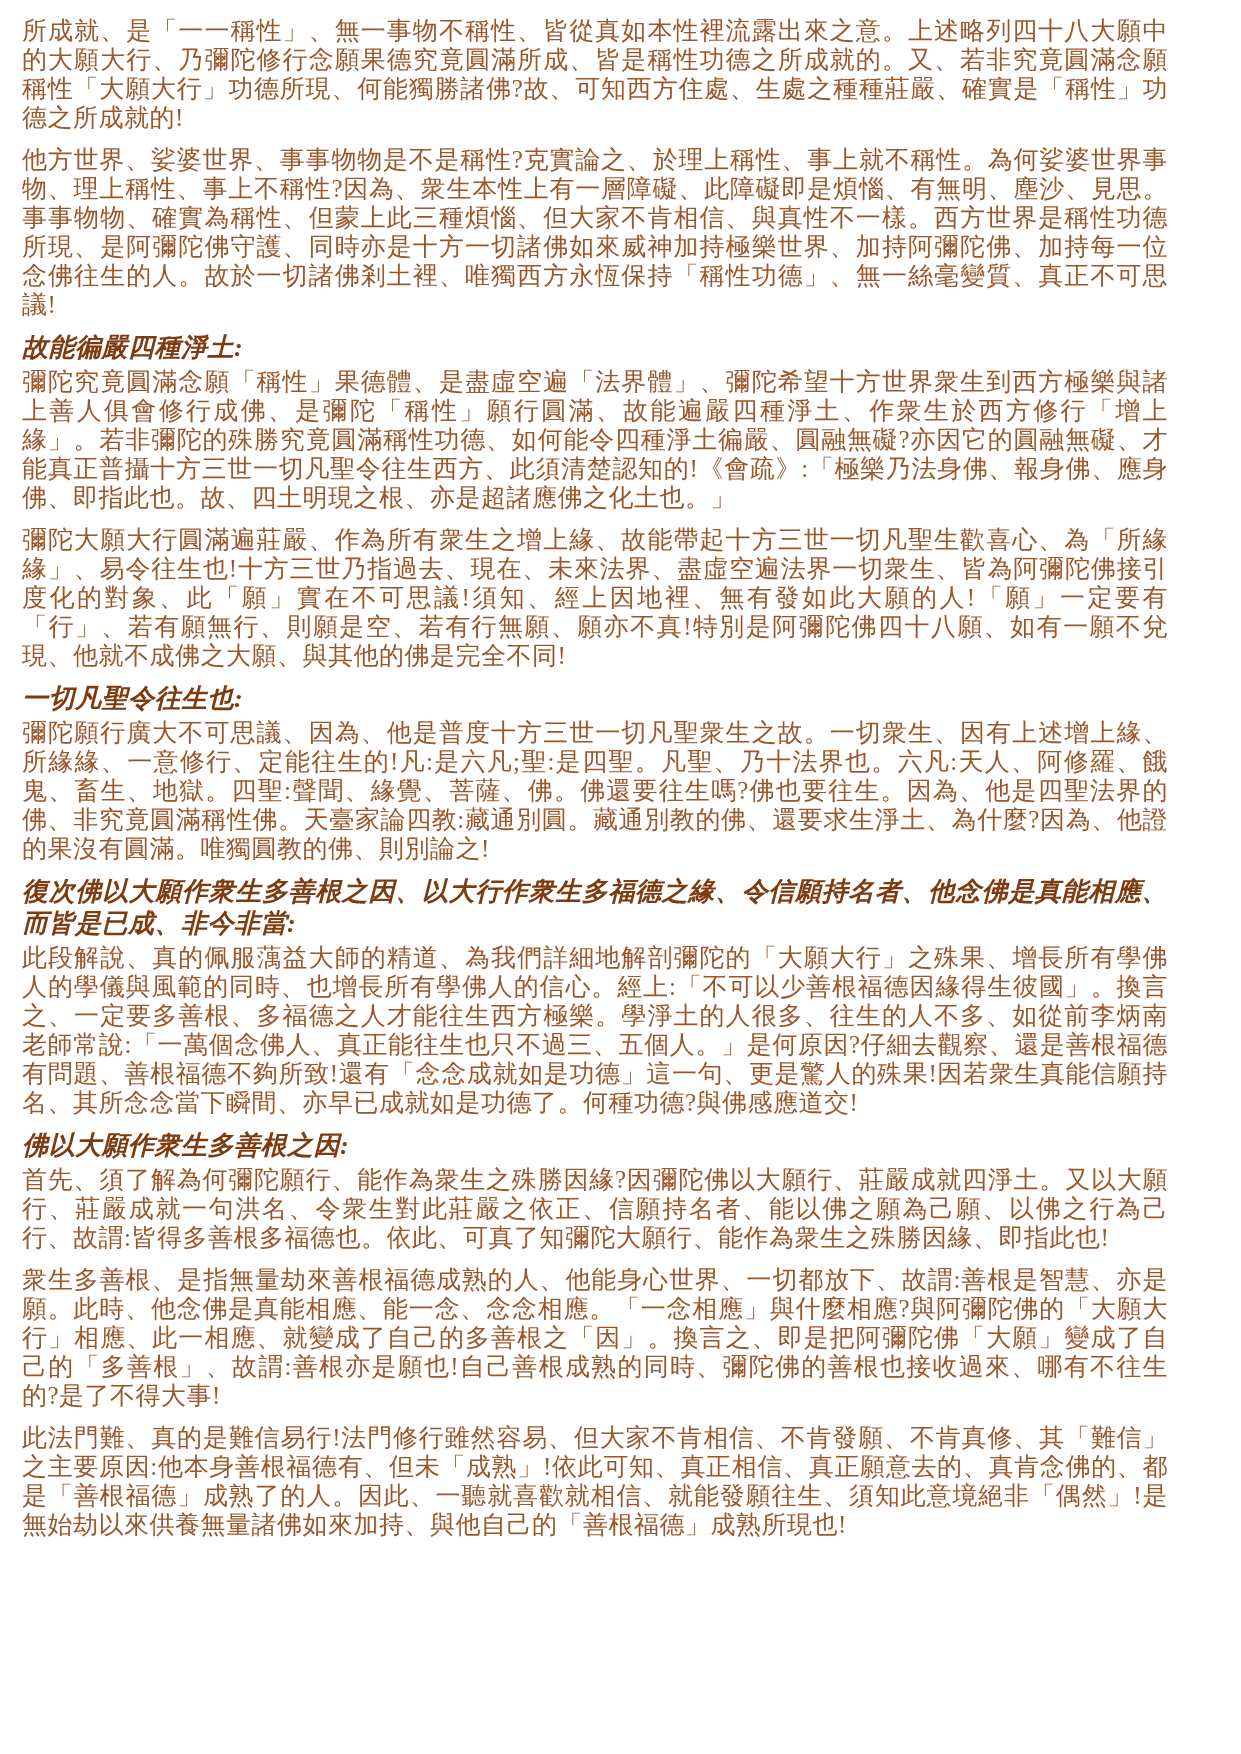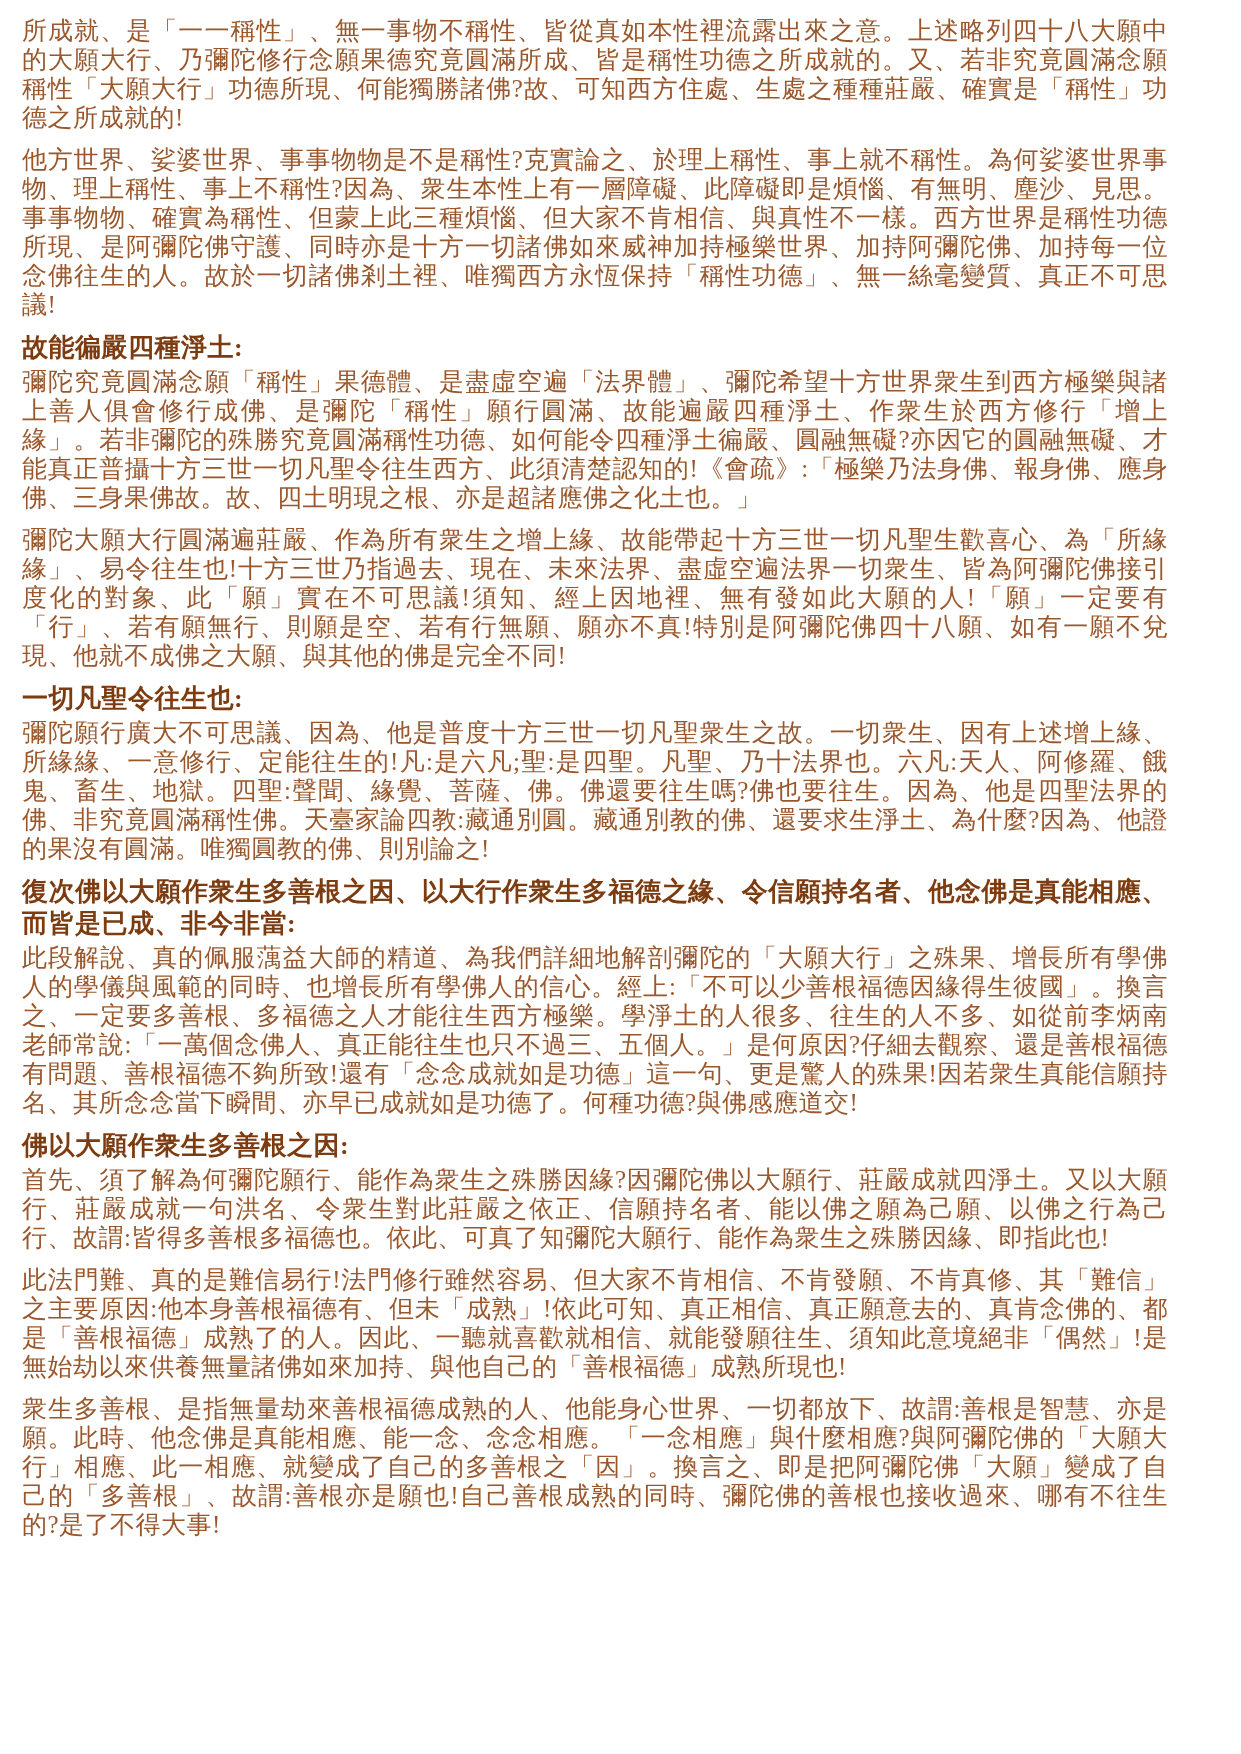--- a/index.html
+++ b/index.html
@@ -35,43 +35,44 @@
     color: #9a572c;
   }
   .doc h2 {
     margin: 13px 0 3px 0;
     font-size: 26px;
     line-height: 32px;
     font-weight: 700;
     text-align: justify;
     letter-spacing: 0.5px;
     color: #7d3b10;
+    font-style: italic;
   }
   .page-number {
     flex: 0 0 auto;
     text-align: center;
     font-size: 20px;
     line-height: 26px;
     color: #8a4a1e;
     padding: 4px 0 14px 0;
     font-family: "DejaVu Serif", serif;
   }
 </style>
 </head>
 <body>
 
 <div class="page">
   <div class="doc">
     <p>所成就、是「一一稱性」、無一事物不稱性、皆從真如本性裡流露出來之意。上述略列四十八大願中的大願大行、乃彌陀修行念願果德究竟圓滿所成、皆是稱性功德之所成就的。又、若非究竟圓滿念願稱性「大願大行」功德所現、何能獨勝諸佛?故、可知西方住處、生處之種種莊嚴、確實是「稱性」功德之所成就的!</p>
     <p>他方世界、娑婆世界、事事物物是不是稱性?克實論之、於理上稱性、事上就不稱性。為何娑婆世界事物、理上稱性、事上不稱性?因為、衆生本性上有一層障礙、此障礙即是煩惱、有無明、塵沙、見思。事事物物、確實為稱性、但蒙上此三種煩惱、但大家不肯相信、與真性不一樣。西方世界是稱性功德所現、是阿彌陀佛守護、同時亦是十方一切諸佛如來威神加持極樂世界、加持阿彌陀佛、加持每一位念佛往生的人。故於一切諸佛剎土裡、唯獨西方永恆保持「稱性功德」、無一絲毫變質、真正不可思議!</p>
     <h2>故能徧嚴四種淨土:</h2>
-    <p>彌陀究竟圓滿念願「稱性」果德體、是盡虛空遍「法界體」、彌陀希望十方世界衆生到西方極樂與諸上善人俱會修行成佛、是彌陀「稱性」願行圓滿、故能遍嚴四種淨土、作衆生於西方修行「增上緣」。若非彌陀的殊勝究竟圓滿稱性功德、如何能令四種淨土徧嚴、圓融無礙?亦因它的圓融無礙、才能真正普攝十方三世一切凡聖令往生西方、此須清楚認知的!《會疏》:「極樂乃法身佛、報身佛、應身佛、三身果佛故。故、四土明現之根、亦是超諸應佛之化土也。」</p>
+    <p>彌陀究竟圓滿念願「稱性」果德體、是盡虛空遍「法界體」、彌陀希望十方世界衆生到西方極樂與諸上善人俱會修行成佛、是彌陀「稱性」願行圓滿、故能遍嚴四種淨土、作衆生於西方修行「增上緣」。若非彌陀的殊勝究竟圓滿稱性功德、如何能令四種淨土徧嚴、圓融無礙?亦因它的圓融無礙、才能真正普攝十方三世一切凡聖令往生西方、此須清楚認知的!《會疏》:「極樂乃法身佛、報身佛、應身佛、即指此也。故、四土明現之根、亦是超諸應佛之化土也。」</p>
     <p>彌陀大願大行圓滿遍莊嚴、作為所有衆生之增上緣、故能帶起十方三世一切凡聖生歡喜心、為「所緣緣」、易令往生也!十方三世乃指過去、現在、未來法界、盡虛空遍法界一切衆生、皆為阿彌陀佛接引度化的對象、此「願」實在不可思議!須知、經上因地裡、無有發如此大願的人!「願」一定要有「行」、若有願無行、則願是空、若有行無願、願亦不真!特別是阿彌陀佛四十八願、如有一願不兌現、他就不成佛之大願、與其他的佛是完全不同!</p>
     <h2>一切凡聖令往生也:</h2>
     <p>彌陀願行廣大不可思議、因為、他是普度十方三世一切凡聖衆生之故。一切衆生、因有上述增上緣、所緣緣、一意修行、定能往生的!凡:是六凡;聖:是四聖。凡聖、乃十法界也。六凡:天人、阿修羅、餓鬼、畜生、地獄。四聖:聲聞、緣覺、菩薩、佛。佛還要往生嗎?佛也要往生。因為、他是四聖法界的佛、非究竟圓滿稱性佛。天臺家論四教:藏通別圓。藏通別教的佛、還要求生淨土、為什麼?因為、他證的果沒有圓滿。唯獨圓教的佛、則別論之!</p>
     <h2>復次佛以大願作衆生多善根之因、以大行作衆生多福德之緣、令信願持名者、他念佛是真能相應、而皆是已成、非今非當:</h2>
     <p>此段解說、真的佩服蕅益大師的精道、為我們詳細地解剖彌陀的「大願大行」之殊果、增長所有學佛人的學儀與風範的同時、也增長所有學佛人的信心。經上:「不可以少善根福德因緣得生彼國」。換言之、一定要多善根、多福德之人才能往生西方極樂。學淨土的人很多、往生的人不多、如從前李炳南老師常說:「一萬個念佛人、真正能往生也只不過三、五個人。」是何原因?仔細去觀察、還是善根福德有問題、善根福德不夠所致!還有「念念成就如是功德」這一句、更是驚人的殊果!因若衆生真能信願持名、其所念念當下瞬間、亦早已成就如是功德了。何種功德?與佛感應道交!</p>
     <h2>佛以大願作衆生多善根之因:</h2>
     <p>首先、須了解為何彌陀願行、能作為衆生之殊勝因緣?因彌陀佛以大願行、莊嚴成就四淨土。又以大願行、莊嚴成就一句洪名、令衆生對此莊嚴之依正、信願持名者、能以佛之願為己願、以佛之行為己行、故謂:皆得多善根多福德也。依此、可真了知彌陀大願行、能作為衆生之殊勝因緣、即指此也!</p>
+    <p>衆生多善根、是指無量劫來善根福德成熟的人、他能身心世界、一切都放下、故謂:善根是智慧、亦是願。此時、他念佛是真能相應、能一念、念念相應。「一念相應」與什麼相應?與阿彌陀佛的「大願大行」相應、此一相應、就變成了自己的多善根之「因」。換言之、即是把阿彌陀佛「大願」變成了自己的「多善根」、故謂:善根亦是願也!自己善根成熟的同時、彌陀佛的善根也接收過來、哪有不往生的?是了不得大事!</p>
     <p>此法門難、真的是難信易行!法門修行雖然容易、但大家不肯相信、不肯發願、不肯真修、其「難信」之主要原因:他本身善根福德有、但未「成熟」!依此可知、真正相信、真正願意去的、真肯念佛的、都是「善根福德」成熟了的人。因此、一聽就喜歡就相信、就能發願往生、須知此意境絕非「偶然」!是無始劫以來供養無量諸佛如來加持、與他自己的「善根福德」成熟所現也!</p>
-    <p>衆生多善根、是指無量劫來善根福德成熟的人、他能身心世界、一切都放下、故謂:善根是智慧、亦是願。此時、他念佛是真能相應、能一念、念念相應。「一念相應」與什麼相應?與阿彌陀佛的「大願大行」相應、此一相應、就變成了自己的多善根之「因」。換言之、即是把阿彌陀佛「大願」變成了自己的「多善根」、故謂:善根亦是願也!自己善根成熟的同時、彌陀佛的善根也接收過來、哪有不往生的?是了不得大事!</p>
   </div>
 </div>
 
 </body></html>

